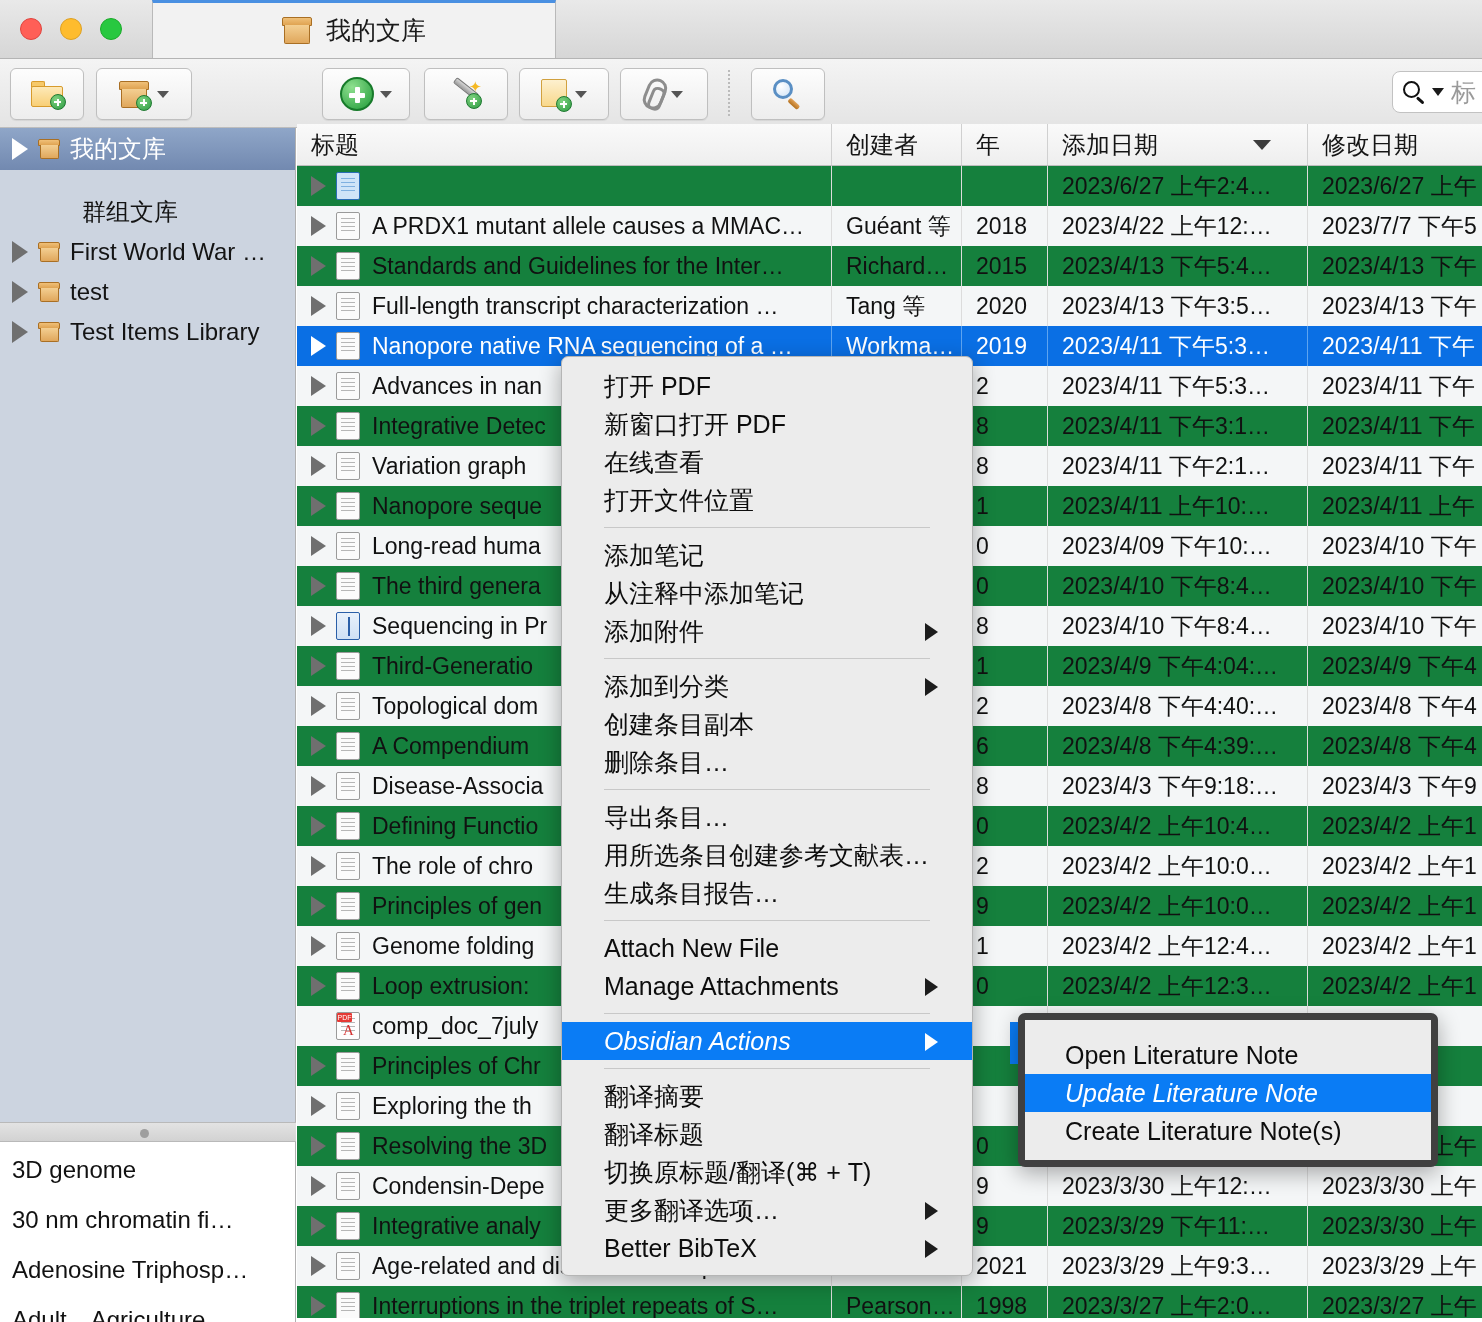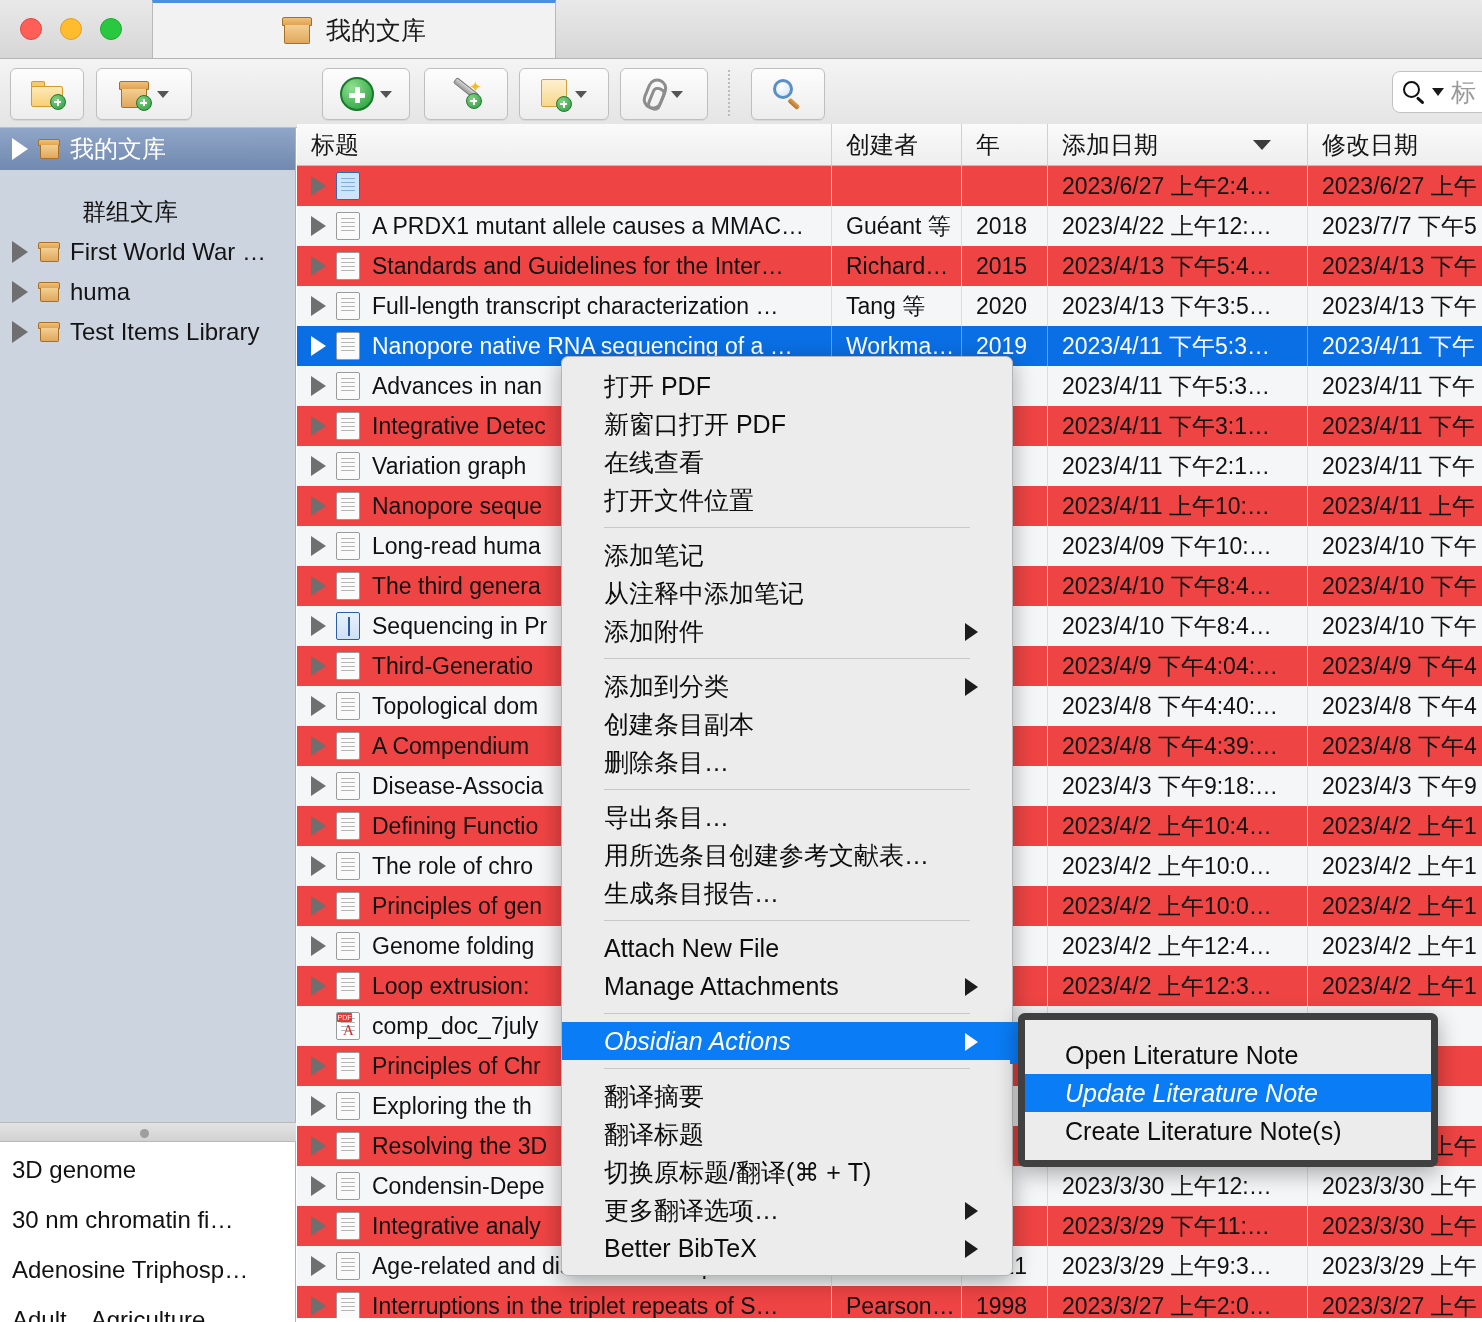--- a/index.html
+++ b/index.html
@@ -246,21 +246,21 @@
     border-right: 9px solid transparent; border-top: 10px solid #3c3c3c;
   }
   .col-title { width: 534px; }
   .col-creator { width: 130px; }
   .col-year { width: 86px; }
   .col-added { width: 260px; }
   .col-mod { width: 175px; }
 
   .trow {
     display: flex; height: 40px; align-items: center; font-size: 23px; color: #111;
-    background: #ef4444;
+    background: #15803d;
   }
   .trow.alt { background: #f4f6f7; }
   .trow.sel { background: #0a6fe4; color: #ffffff; }
   .td {
     height: 100%; display: flex; align-items: center;
     padding-left: 14px; overflow: hidden; white-space: nowrap;
     border-left: 1px solid #dcdcdc;
   }
   .td:first-child { border-left: none; }
   .trow.sel .td { border-left-color: #5ea4f0; }
@@ -298,21 +298,21 @@
     font-size: 7px; color: #fff; line-height: 9px; text-align: center;
     font-family: "Liberation Sans", sans-serif;
   }
   .docico.pdf .glyph {
     position: absolute; left: 7px; top: 11px; color: #d32f2f; font-size: 15px; line-height: 1;
     font-family: "Liberation Serif", serif;
   }
 
   
   .ctxmenu {
-    position: absolute; left: 561px; top: 356px; width: 452px;
+    position: absolute; left: 561px; top: 356px; width: 412px;
     background: #ececec; border: 1px solid #b5b5b5; border-radius: 7px;
     box-shadow: 0 6px 22px rgba(0,0,0,.33);
     padding: 10px 0 8px 0; z-index: 30;
   }
   .mi {
     position: relative; height: 38px; display: flex; align-items: center;
     padding: 0 18px 0 42px; font-size: 25px; color: #0d0d0d; white-space: nowrap;
   }
   .mi.hl { background: #0a7cf5; color: #ffffff; font-style: italic; }
   .mi .submark {
@@ -450,21 +450,21 @@
           <span class="body"></span>
         </span>
       <span>First World War …</span>
     </div>
     <div class="coll-row">
       <span class="tri"></span>
       <span class="boxicon small">
           <span class="lid"></span>
           <span class="body"></span>
         </span>
-      <span>huma</span>
+      <span>test</span>
     </div>
     <div class="coll-row">
       <span class="tri"></span>
       <span class="boxicon small">
           <span class="lid"></span>
           <span class="body"></span>
         </span>
       <span>Test Items Library</span>
     </div>
   </div>

